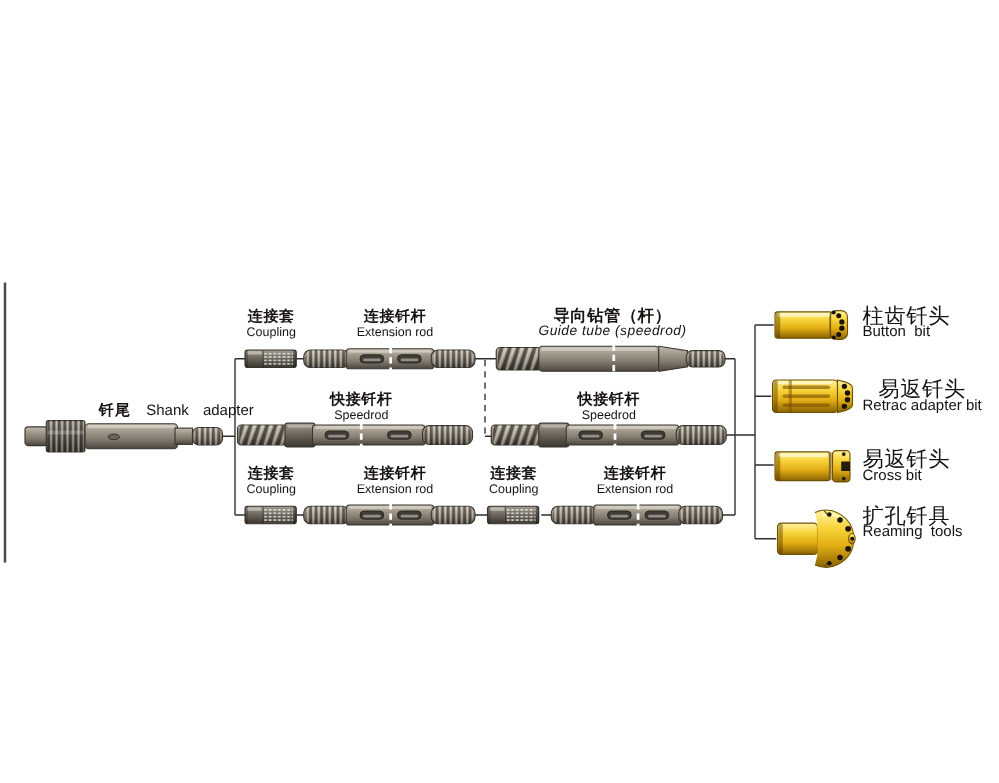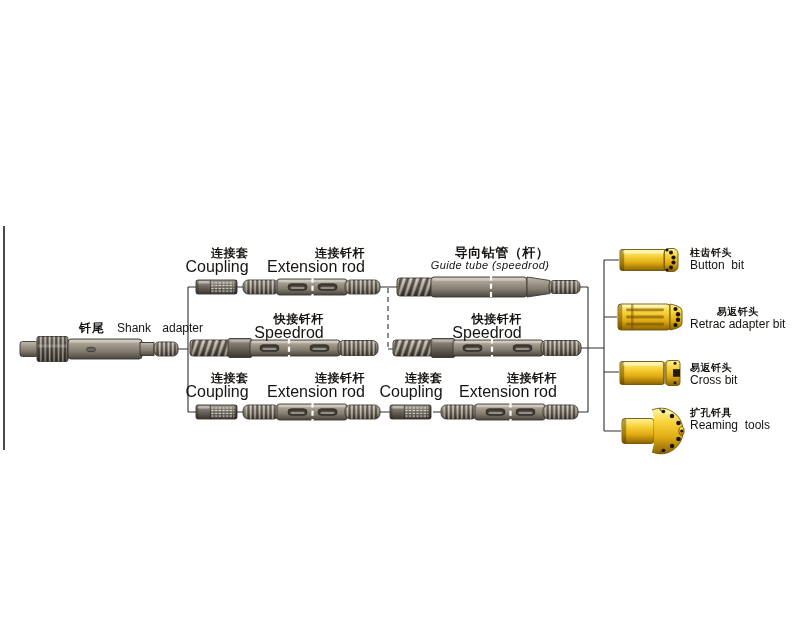--- a/index.html
+++ b/index.html
@@ -1,24 +1,24 @@
 <!DOCTYPE html>
 <html><head>
 <meta charset="utf-8">
 <style>
   html,body{margin:0;padding:0;background:#fff;}
   #stage{position:relative;width:799px;height:626px;background:#fff;overflow:hidden;font-family:"Liberation Sans",sans-serif;}
   svg{position:absolute;left:0;top:0;}
-  .lbl{position:absolute;text-align:right;transform:translateX(-50%);color:#161310;white-space:nowrap;}
+  .lbl{position:absolute;text-align:center;transform:translateX(-50%);color:#161310;white-space:nowrap;}
   .lbl .zh{display:block;font-size:12px;font-weight:700;line-height:13px;letter-spacing:0.5px;}
-  .lbl .en{display:block;font-size:16px;font-weight:400;line-height:13px;}
+  .lbl .en{display:block;font-size:10px;font-weight:400;line-height:13px;}
   .lbl.big .zh{font-size:13px;}
   .lbl.big .en{font-size:11px;letter-spacing:0.4px;font-style:italic;}
   .bitlbl{position:absolute;text-align:left;color:#161310;white-space:nowrap;}
-  .bitlbl .zh{display:block;font-size:10px;font-weight:700;line-height:13px;letter-spacing:0.5px;}
+  .bitlbl .zh{display:block;font-size:17px;font-weight:400;line-height:13px;letter-spacing:0.5px;}
   .bitlbl .en{display:block;font-size:12px;font-weight:400;line-height:13px;white-space:pre;}
   .shank-lbl{position:absolute;transform:translateX(-50%);color:#161310;white-space:nowrap;font-size:12px;}
   .shank-lbl .zh{font-weight:700;letter-spacing:1px;}
   .shank-lbl .en{font-weight:400;word-spacing:8px;margin-left:12px;}
 </style>
 </head>
 <body>
 
 <div id="stage">
 <svg width="799" height="626" viewBox="0 0 799 626">

